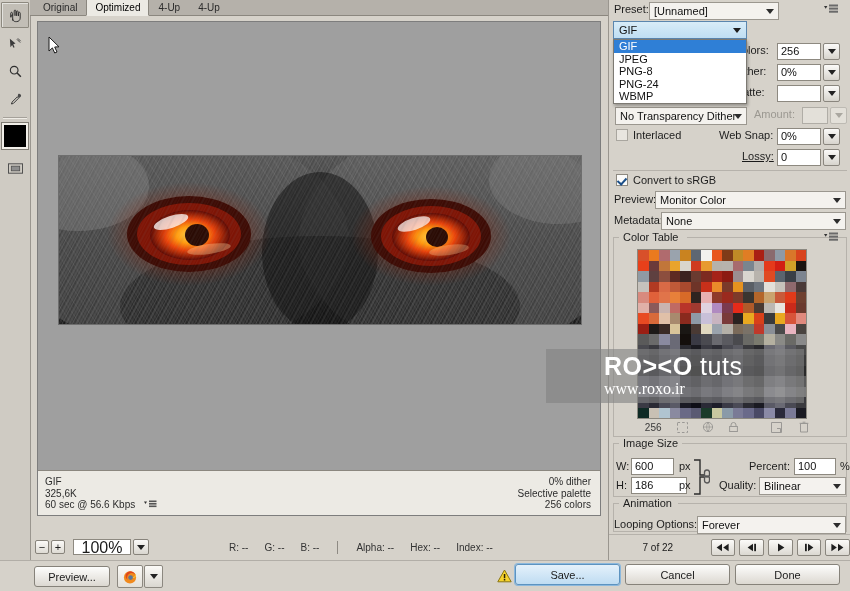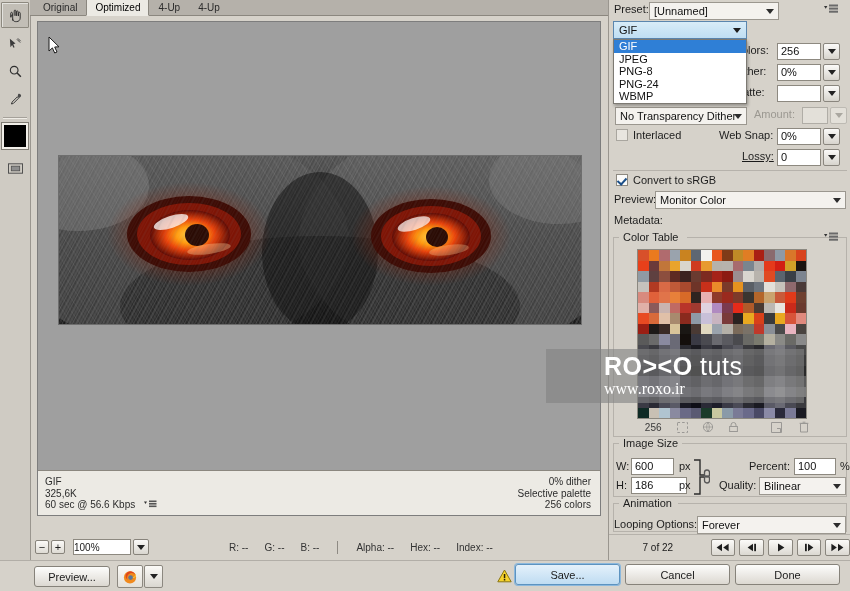--- a/index.html
+++ b/index.html
@@ -140,22 +140,22 @@
     display: flex; align-items: center; justify-content: center;
     font-size: 11px; line-height: 10px; color: #1d1d1d;
     box-sizing: border-box;
     border-radius: 2px;
   }
   .zoomfield {
     width: 58px; height: 16px;
     margin-left: 6px;
     border: 1px solid #8d8980;
     background: #fff;
-    font-size: 10px;
-    text-align: left;
+    font-size: 16px;
+    text-align: center;
     line-height: 15px;
     box-sizing: border-box;
   }
   .drop-arrow-btn {
     width: 16px; height: 16px;
     border: 1px solid #87837b;
     background: linear-gradient(#fbfaf8,#d9d6cf);
     display: flex; align-items: center; justify-content: center;
     box-sizing: border-box;
     border-radius: 2px;
@@ -682,20 +682,24 @@
     <div class="row" style="left:5px; top:193px;">
       <span class="lbl">Preview:</span>
     </div>
     <div class="combo flat" style="position:absolute; left:46px; top:191px; width:191px;">
       <span>Monitor Color</span>
       <span class="carat"></span>
     </div>
 
     <div class="row" style="left:5px; top:214px;">
       <span class="lbl">Metadata:</span>
+    </div>
+    <div class="combo flat" style="position:absolute; left:52px; top:212px; width:185px;">
+      <span>None</span>
+      <span class="carat"></span>
     </div>
 
     <div class="groupbox" style="left:4px; top:237px; width:234px; height:200px;"></div>
     <div class="grouptop-left" style="left:4px; top:237px; width:6px;"></div>
     <div class="grouptop-right" style="left:78px; top:237px; width:160px;"></div>
     <div class="grouptitle" style="left:10px; top:231px;">Color Table</div>
     <div style="position:absolute; left:215px; top:232px;" class="panel-menu">
       <svg width="15" height="11" viewBox="0 0 15 11">
           <path d="M0 2l3.4 0-1.7 2.8z" fill="#333"></path>
           <rect x="5" y="0.5" width="9" height="2" fill="#6a6a6a"></rect>

